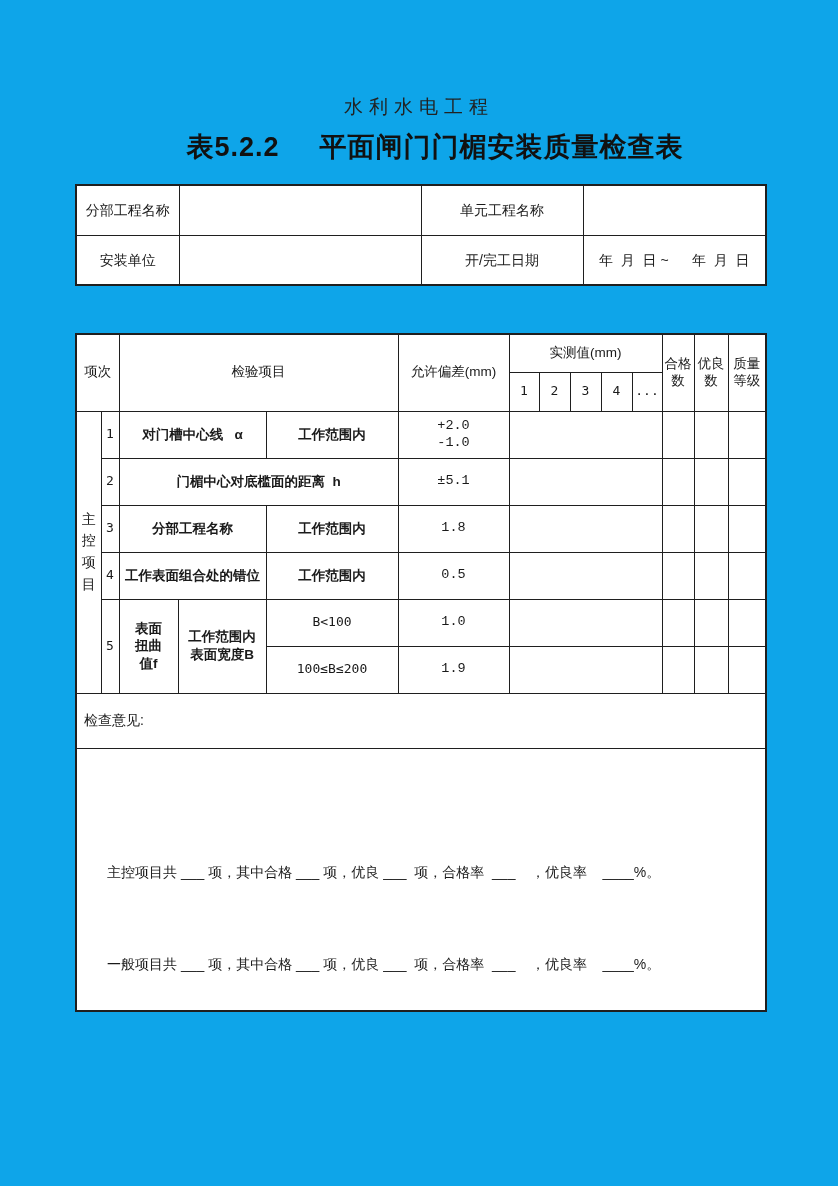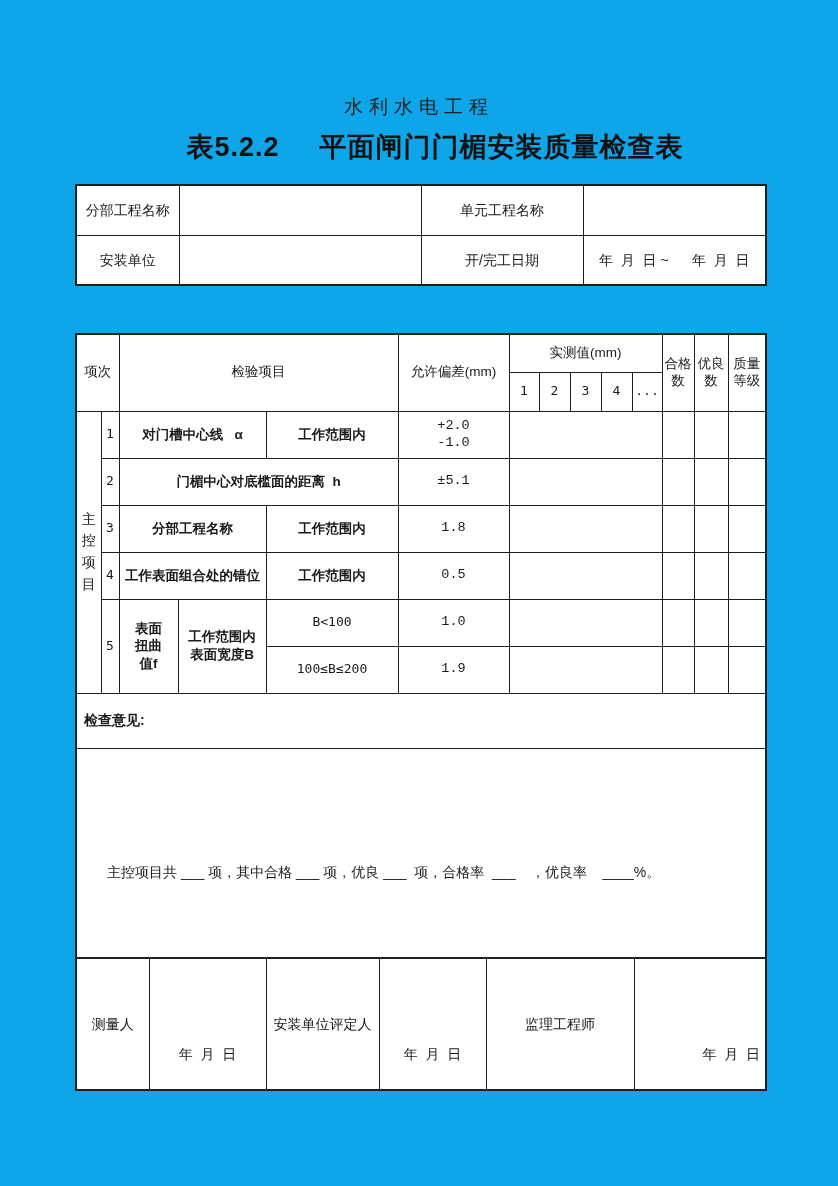--- a/index.html
+++ b/index.html
@@ -39,21 +39,21 @@
   tr.h2{height:39px;}
   tr.dr{height:47px;}
   tr.review-row{height:55px;}
   tr.summary-row{height:210px;}
   .hdr{font-size:13.5px;line-height:1.25;}
   .numcell{font-family:"DejaVu Sans Mono","Liberation Mono",monospace;font-size:13px;}
   .devcell{font-family:Liberation Mono, monospace;font-size:13.5px;line-height:1.2;}
   .vert{font-size:14px;line-height:1.55;}
   .ml{border-left:1px solid #000000;}
   .itemcell{font-size:13.5px;font-weight:bold;}
-  .review-cell{text-align:left;padding-left:7px;font-size:14px;font-weight:bold;}
+  .review-cell{text-align:left;padding-left:7px;font-size:14px;}
   .summary-cell{text-align:left;vertical-align:top;padding:78px 10px 0 30px;margin-top:29px;}
   .sum-line{font-size:14px;white-space:pre-wrap;}
   .sum-line.l2{margin-top:38px;}
 
   table.sign{left:75px;top:957px;width:690px;}
   table.sign tr{height:132px;}
   .sig-label{font-size:14px;}
   .sig-date{vertical-align:bottom;padding-bottom:26px;font-size:14px;}
   .sig-date.right{text-align:right;padding-right:5px;}
 </style>
@@ -198,34 +198,14 @@
     </tr>
     <tr class="summary-row">
       <td class="summary-cell" colspan="14">
         <div class="sum-line">主控项目共 ___ 项，其中合格 ___ 项，优良 ___  项，合格率  ___    ，优良率    ____%。</div>
         <div class="sum-line l2">一般项目共 ___ 项，其中合格 ___ 项，优良 ___  项，合格率  ___    ，优良率    ____%。</div>
       </td>
     </tr>
   </tbody>
     </table>
 
-  <table class="sign">
-    <colgroup>
-        <col style="width:73px">
-        <col style="width:117px">
-        <col style="width:113px">
-        <col style="width:107px">
-        <col style="width:148px">
-        <col style="width:132px">
-      </colgroup>
-    <tbody>
-        <tr>
-      <td class="sig-label">测量人</td>
-      <td class="sig-date">年  月  日</td>
-      <td class="sig-label">安装单位评定人</td>
-      <td class="sig-date">年  月  日</td>
-      <td class="sig-label">监理工程师</td>
-      <td class="sig-date right">年  月  日</td>
-    </tr>
-  </tbody>
-    </table>
 
 </div>
 
 </body></html>

